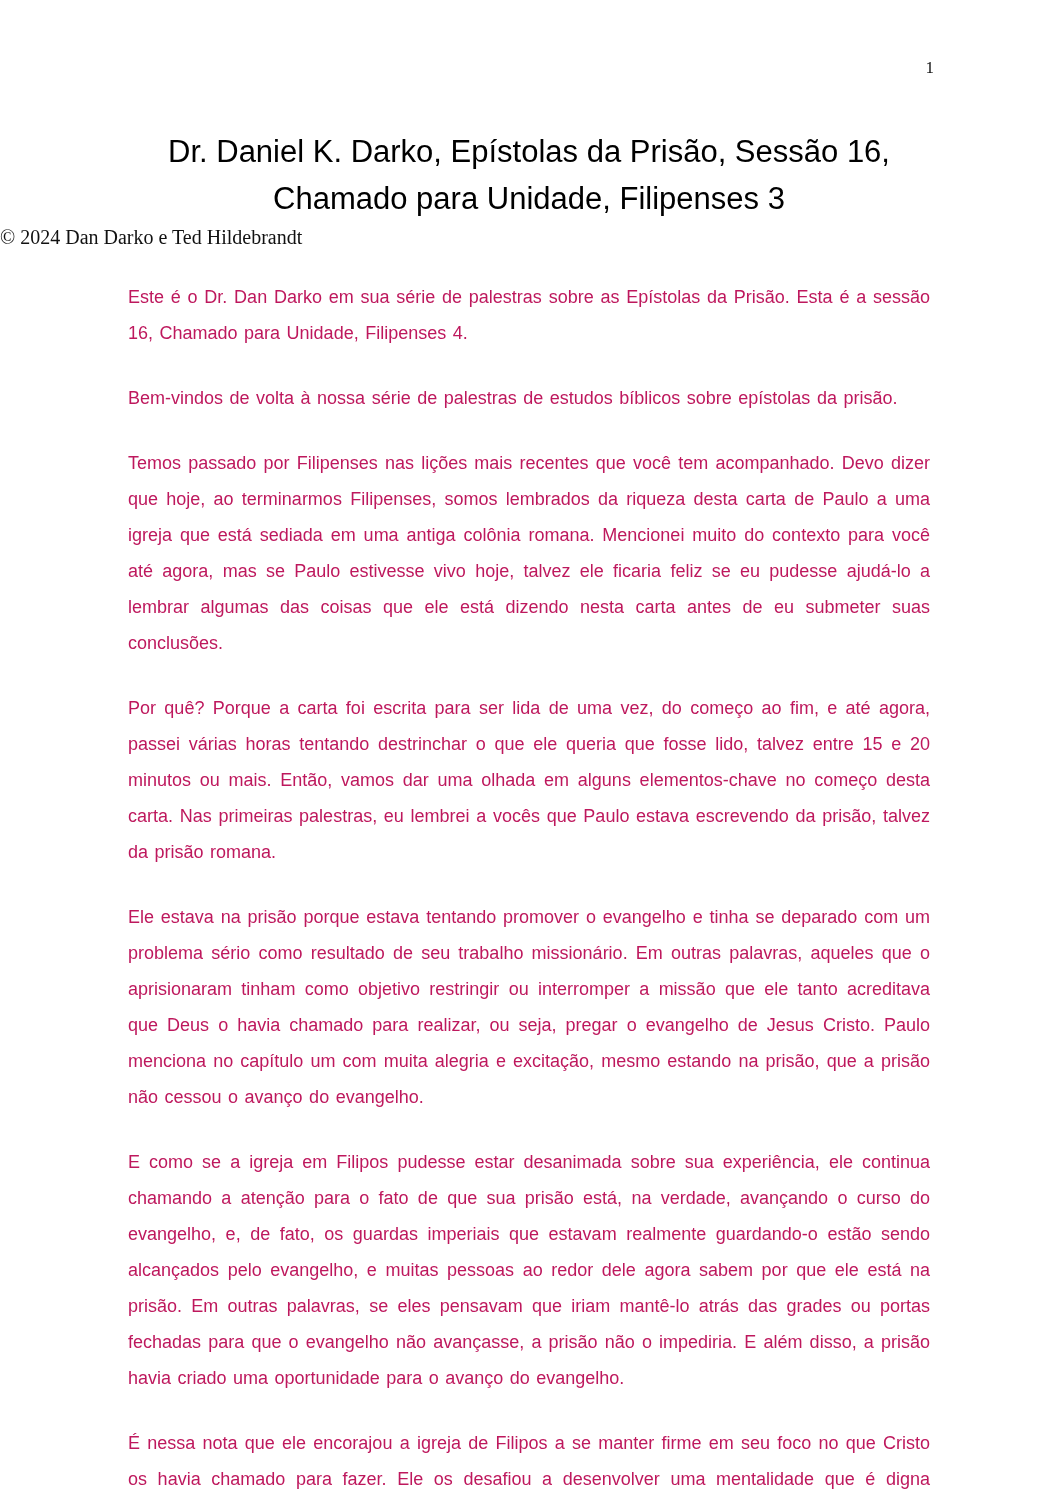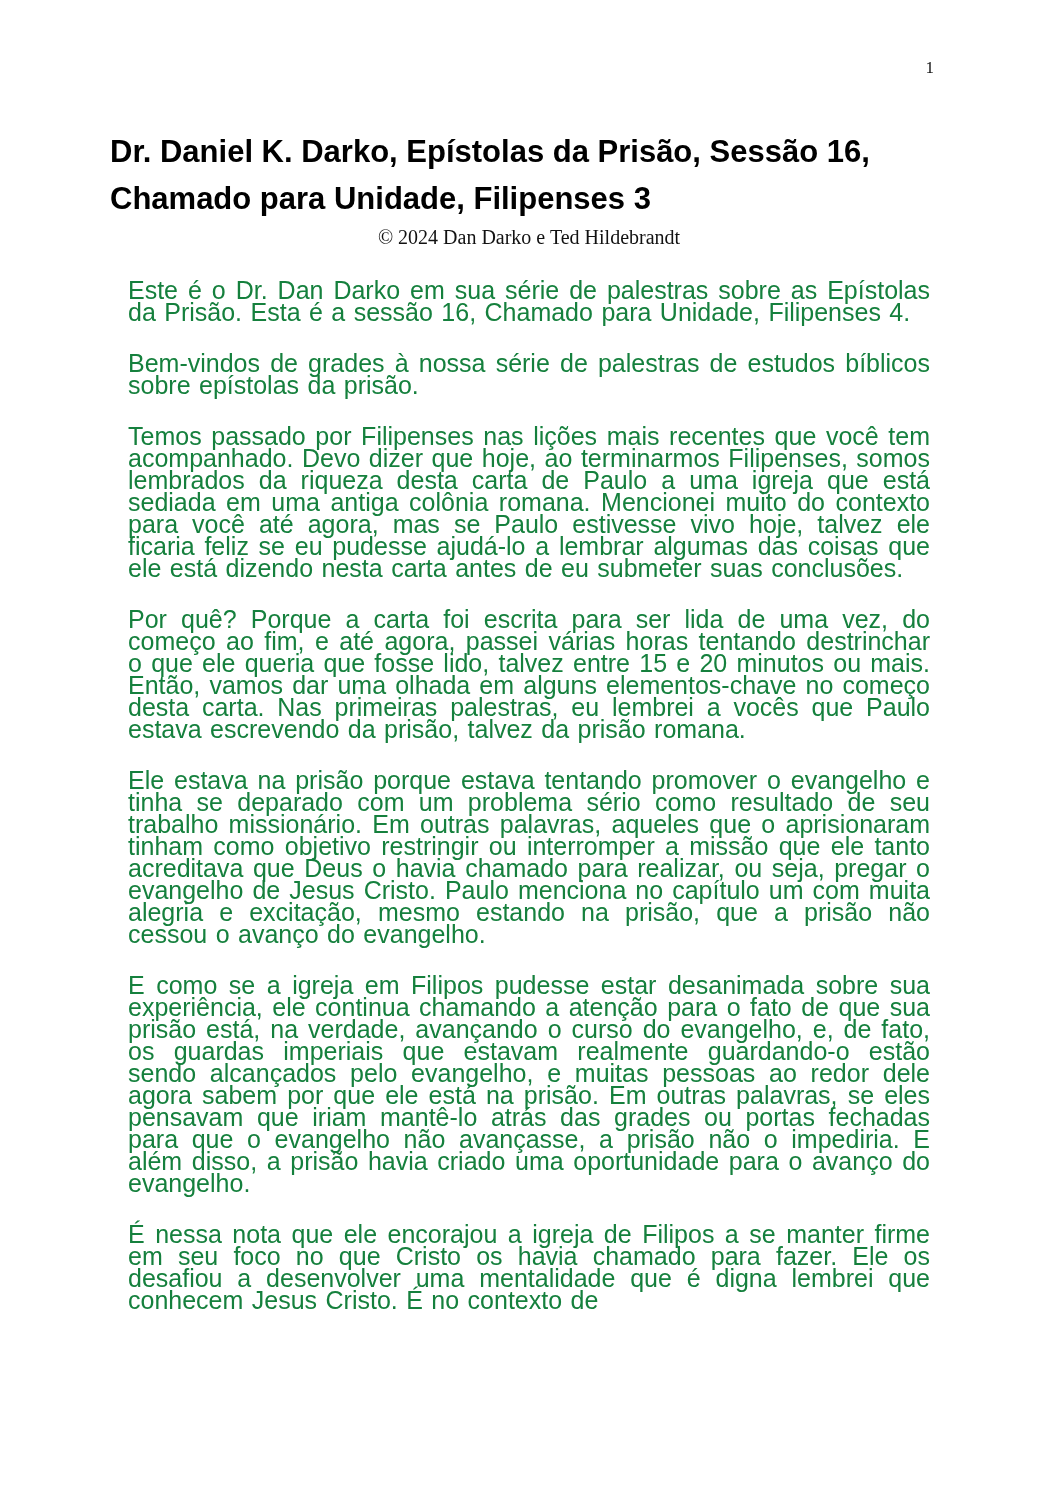--- a/index.html
+++ b/index.html
@@ -21,64 +21,64 @@
   .page-number {
     position: absolute;
     top: 58px;
     right: 124px;
     font-family: "Liberation Serif", serif;
     font-size: 17px;
     color: #111111;
   }
   .doc-title {
     margin: 128px 110px 0 110px;
-    text-align: left;
-    font-weight: bold;
+    text-align: center;
+    font-weight: normal;
     font-size: 31px;
     line-height: 47px;
     color: #000000;
   }
   .doc-title .title-line {
     display: block;
   }
   .copyright {
     margin: 4px 0 0 0;
-    text-align: center;
+    text-align: left;
     font-family: "Liberation Serif", serif;
     font-size: 20px;
     color: #111111;
   }
   .doc-body {
     margin: 30px 128px 0 128px;
   }
   .doc-body p {
     margin: 0 0 29px 0;
-    font-size: 25px;
-    line-height: 22px;
+    font-size: 18px;
+    line-height: 36px;
     text-align: justify;
     text-justify: inter-word;
     word-spacing: 1.5px;
-    color: #15803d;
+    color: #be185d;
   }
 </style>
 </head>
 <body>
 
 <div class="page">
   <div class="page-number">1</div>
 
   <h1 class="doc-title">
     <span class="title-line">Dr. Daniel K. Darko, Epístolas da Prisão, Sessão 16,</span>
     <span class="title-line">Chamado para Unidade, Filipenses 3</span>
   </h1>
 
   <div class="copyright">© 2024 Dan Darko e Ted Hildebrandt</div>
 
   <div class="doc-body" id="doc-body">
       <p>Este é o Dr. Dan Darko em sua série de palestras sobre as Epístolas da Prisão. Esta é a sessão 16, Chamado para Unidade, Filipenses 4.</p>
-      <p>Bem-vindos de grades à nossa série de palestras de estudos bíblicos sobre epístolas da prisão.</p>
+      <p>Bem-vindos de volta à nossa série de palestras de estudos bíblicos sobre epístolas da prisão.</p>
       <p>Temos passado por Filipenses nas lições mais recentes que você tem acompanhado. Devo dizer que hoje, ao terminarmos Filipenses, somos lembrados da riqueza desta carta de Paulo a uma igreja que está sediada em uma antiga colônia romana. Mencionei muito do contexto para você até agora, mas se Paulo estivesse vivo hoje, talvez ele ficaria feliz se eu pudesse ajudá-lo a lembrar algumas das coisas que ele está dizendo nesta carta antes de eu submeter suas conclusões.</p>
       <p>Por quê? Porque a carta foi escrita para ser lida de uma vez, do começo ao fim, e até agora, passei várias horas tentando destrinchar o que ele queria que fosse lido, talvez entre 15 e 20 minutos ou mais. Então, vamos dar uma olhada em alguns elementos-chave no começo desta carta. Nas primeiras palestras, eu lembrei a vocês que Paulo estava escrevendo da prisão, talvez da prisão romana.</p>
       <p>Ele estava na prisão porque estava tentando promover o evangelho e tinha se deparado com um problema sério como resultado de seu trabalho missionário. Em outras palavras, aqueles que o aprisionaram tinham como objetivo restringir ou interromper a missão que ele tanto acreditava que Deus o havia chamado para realizar, ou seja, pregar o evangelho de Jesus Cristo. Paulo menciona no capítulo um com muita alegria e excitação, mesmo estando na prisão, que a prisão não cessou o avanço do evangelho.</p>
       <p>E como se a igreja em Filipos pudesse estar desanimada sobre sua experiência, ele continua chamando a atenção para o fato de que sua prisão está, na verdade, avançando o curso do evangelho, e, de fato, os guardas imperiais que estavam realmente guardando-o estão sendo alcançados pelo evangelho, e muitas pessoas ao redor dele agora sabem por que ele está na prisão. Em outras palavras, se eles pensavam que iriam mantê-lo atrás das grades ou portas fechadas para que o evangelho não avançasse, a prisão não o impediria. E além disso, a prisão havia criado uma oportunidade para o avanço do evangelho.</p>
       <p>É nessa nota que ele encorajou a igreja de Filipos a se manter firme em seu foco no que Cristo os havia chamado para fazer. Ele os desafiou a desenvolver uma mentalidade que é digna lembrei que conhecem Jesus Cristo. É no contexto de</p>
     </div>
 </div>
 
 </body></html>

